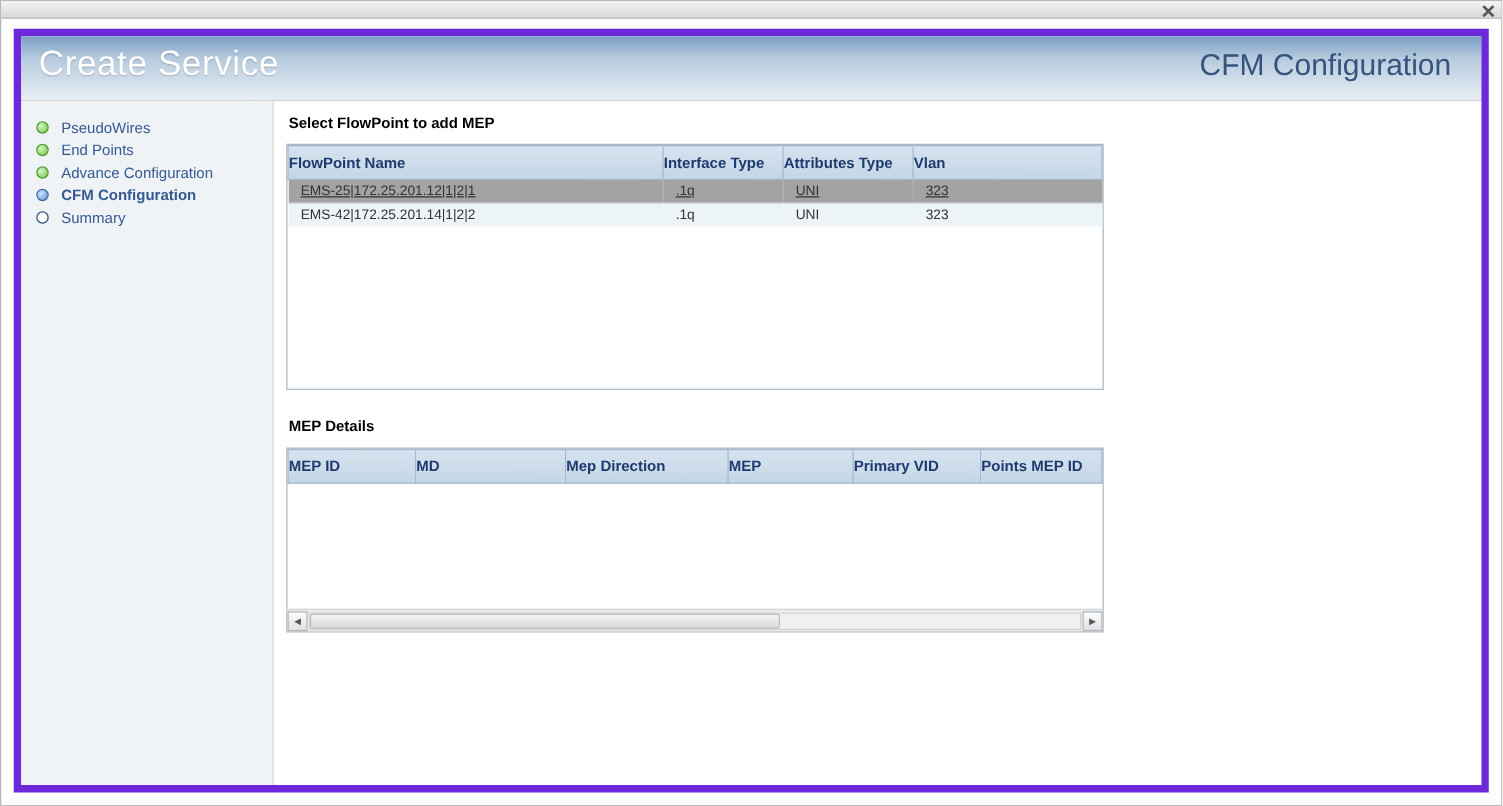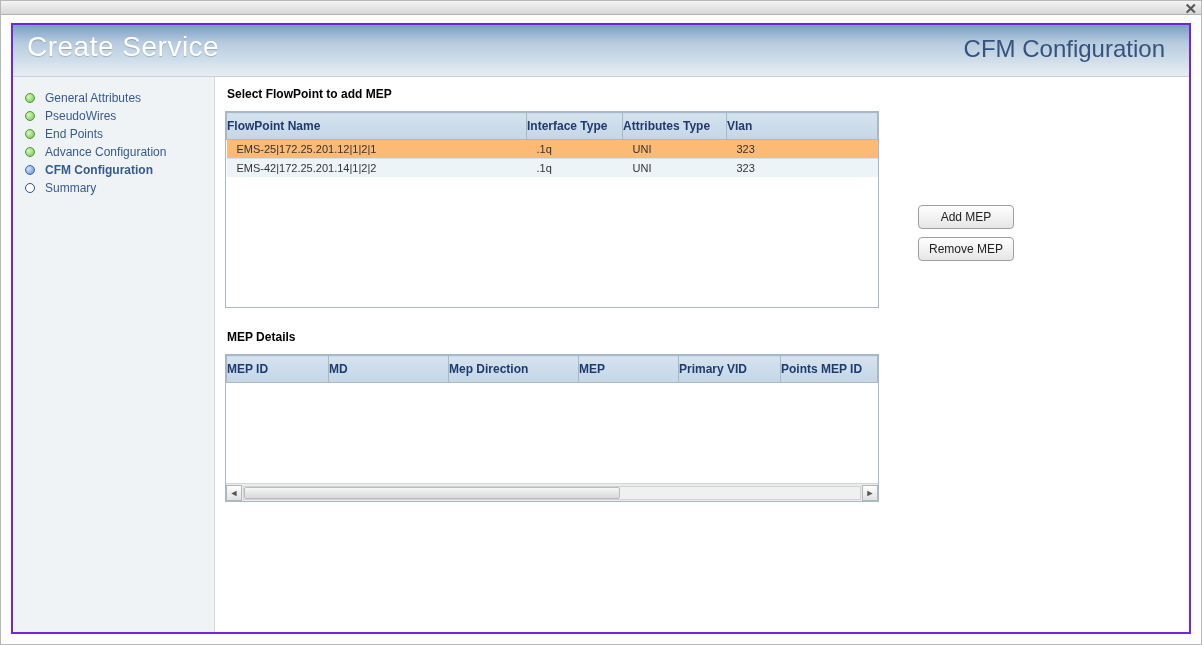--- a/index.html
+++ b/index.html
@@ -15,21 +15,21 @@
     border-bottom: 1px solid #b0b0b0;
     position: relative;
   }
   .close-x {
     position: absolute; right: 4px; top: -1px;
     font-size: 15px; font-weight: bold; color: #555;
     cursor: pointer;
   }
   .inner {
     position: absolute; left: 10px; right: 10px; top: 22px; bottom: 10px;
-    border: 2px solid #6d28d9;
+    border: 6px solid #6d28d9;
     background: #fff;
   }
   .banner {
     height: 52px;
     background: linear-gradient(#7c9ec5 0%, #b7cbde 35%, #e7eef4 100%);
     border-bottom: 1px solid #d0d0d0;
     position: relative;
   }
   .banner-title {
     position: absolute; left: 14px; top: 6px;
@@ -80,21 +80,21 @@
   .tbl th {
     background: linear-gradient(#d6e3ef, #c4d6e6);
     border: 1px solid #a6b8c9;
     text-align: left; padding: 6px 0;
     font-size: 12px; font-weight: bold; color: #1f3a6e;
   }
   .tbl td {
     border-top: 1px solid #d7e1ea;
     padding: 3px 10px; font-size: 11px; color: #333;
   }
-  .row-sel td { background: #fdba74; }
+  .row-sel td { background: #a3a3a3; text-decoration: underline; }
   .row-alt td { background: #edf4f8; }
   .fp-pad { height: 130px; }
   .mep-wrap { border: 1px solid #a6b8c9; background: #fff; }
   .mep-body { height: 100px; }
   .hscroll {
     height: 18px;
     border-top: 1px solid #cfd6dc;
     background: #ececec;
     position: relative;
     display: flex; align-items: center;
@@ -137,24 +137,20 @@
   </div>
 
   <div class="inner">
     <div class="banner">
       <div class="banner-title">Create Service</div>
       <div class="banner-page">CFM Configuration</div>
     </div>
 
     <div class="body">
       <div class="sidebar">
-        <div class="sidebar-item">
-          <span class="dot done"></span>
-          <span class="sidebar-label">General Attributes</span>
-        </div>
         <div class="sidebar-item">
           <span class="dot done"></span>
           <span class="sidebar-label">PseudoWires</span>
         </div>
         <div class="sidebar-item">
           <span class="dot done"></span>
           <span class="sidebar-label">End Points</span>
         </div>
         <div class="sidebar-item">
           <span class="dot done"></span>
@@ -234,20 +230,16 @@
           <div class="hscroll">
             <div class="hs-btn">◄</div>
             <div class="hs-track">
               <div class="hs-thumb"></div>
             </div>
             <div class="hs-btn">►</div>
           </div>
         </div>
       </div>
 
-      <div class="right-col">
-        <div class="btn">Add MEP</div>
-        <div class="btn">Remove MEP</div>
-      </div>
 
     </div>
   </div>
 </div>
 
 </body></html>

